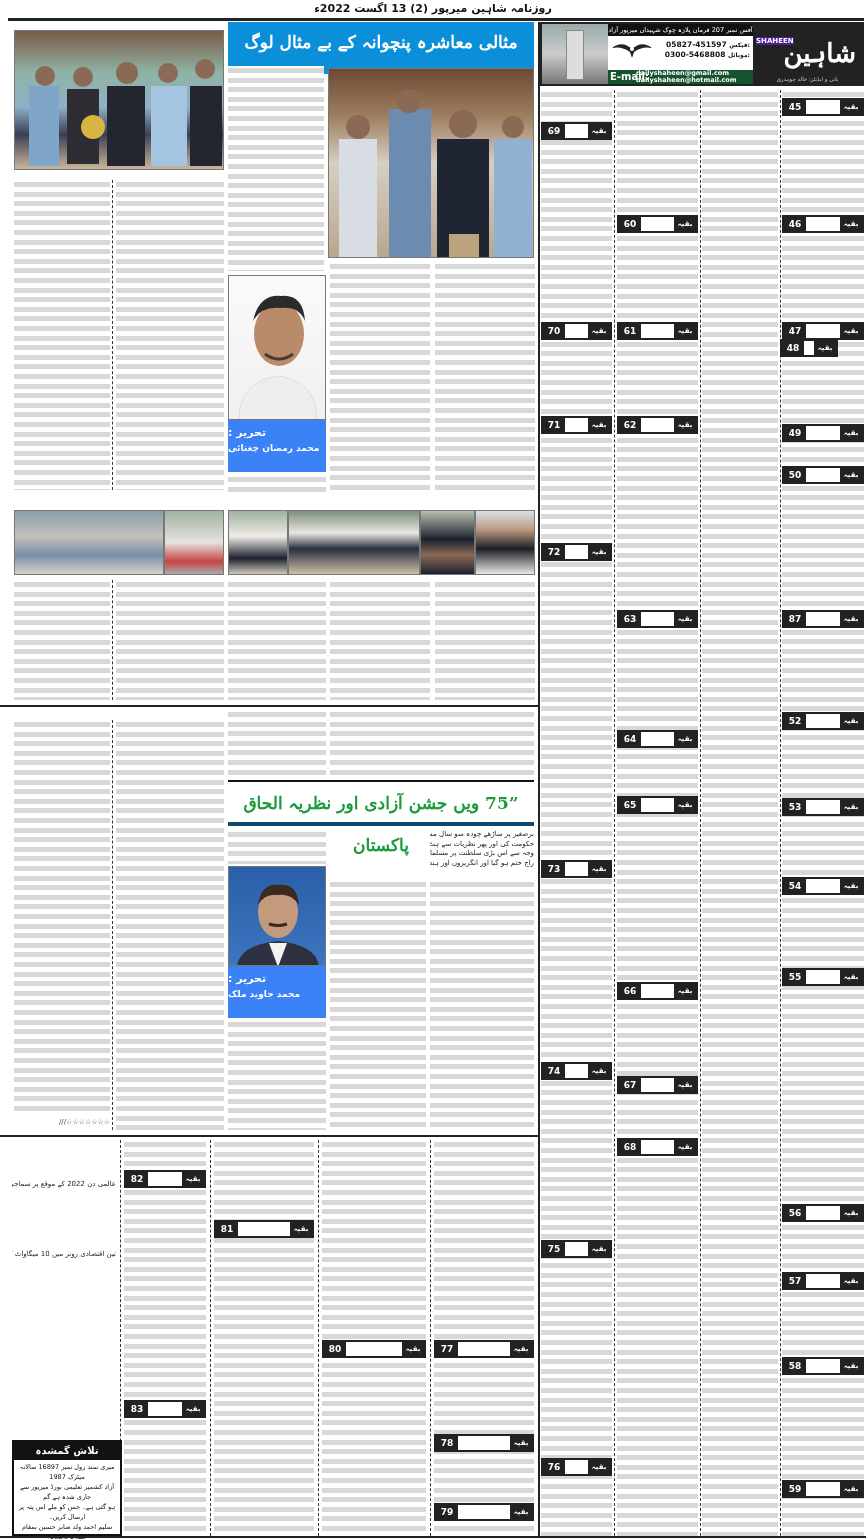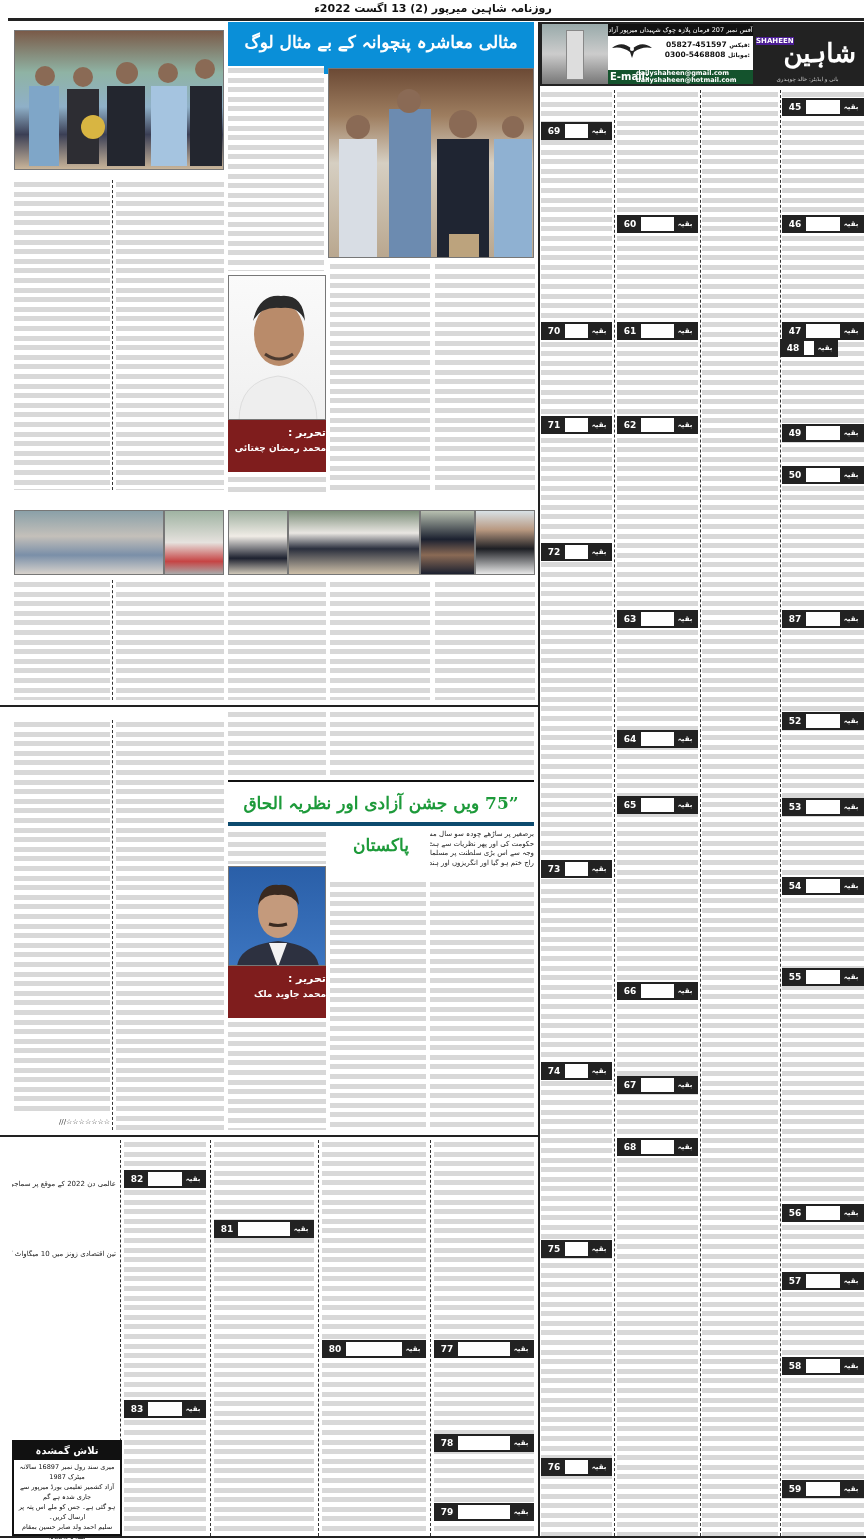--- a/index.html
+++ b/index.html
@@ -30,21 +30,21 @@
   .hdr .logo { position: absolute; left: 211px; top: 0; width: 109px; height: 60px; background: #222; color: #fff; }
   .hdr .logo .shaheen-en { position: absolute; left: 3px; top: 13px; font-size: 7px; font-weight: bold; background: #4c1d95; padding: 0 0; }
   .hdr .logo .shaheen-ur { position: absolute; right: 6px; top: 14px; font-size: 26px; font-weight: bold; font-family: "DejaVu Serif", serif; direction: rtl; }
   .hdr .logo .editor { position: absolute; bottom: 2px; width: 100%; text-align: center; font-size: 5.5px; direction: rtl; color: #ccc; }
 
   
   .banner { position: absolute; background: #0a8fd8; color: #fff; text-align: center; direction: rtl; font-weight: bold; font-family: "DejaVu Serif", serif; }
   .banner2 { position: absolute; background: #fff; color: #1d9a3a; text-align: center; direction: rtl; font-weight: bold; font-family: "DejaVu Serif", serif; border-top: 2px solid #111; border-bottom: 4px solid #0c4a6e; }
 
   .photo-box { position: absolute; overflow: hidden; border: 1px solid #777; }
-  .byline { position: absolute; background: #7f1d1d; color: #fff; text-align: right; direction: rtl; }
+  .byline { position: absolute; background: #3b82f6; color: #fff; text-align: left; direction: rtl; }
   .byline .t1 { font-size: 11px; font-weight: bold; margin-top: 6px; }
   .byline .t2 { font-size: 9px; font-weight: bold; margin-top: 4px; }
 
   .baqia { position: absolute; height: 18px; border: 2px solid #222; background: #fff; }
   .baqia .num { position: absolute; left: 0; top: 0; width: 22px; height: 14px; background: #222; color: #fff; font-size: 9px; line-height: 14px; text-align: center; font-weight: bold; }
   .baqia .lbl { position: absolute; right: 0; top: 0; width: 22px; height: 14px; background: #222; color: #fff; font-size: 7px; line-height: 14px; text-align: center; direction: rtl; font-weight: bold; }
 
   .lost-box { position: absolute; left: 12px; top: 1440px; width: 110px; height: 96px; border: 2px solid #111; }
   .lost-box .title { background: #111; color: #fff; text-align: center; font-size: 10px; font-weight: bold; height: 18px; line-height: 18px; direction: rtl; }
   .lost-box .body { font-size: 6.5px; line-height: 10px; direction: rtl; text-align: center; padding: 2px 3px; }

